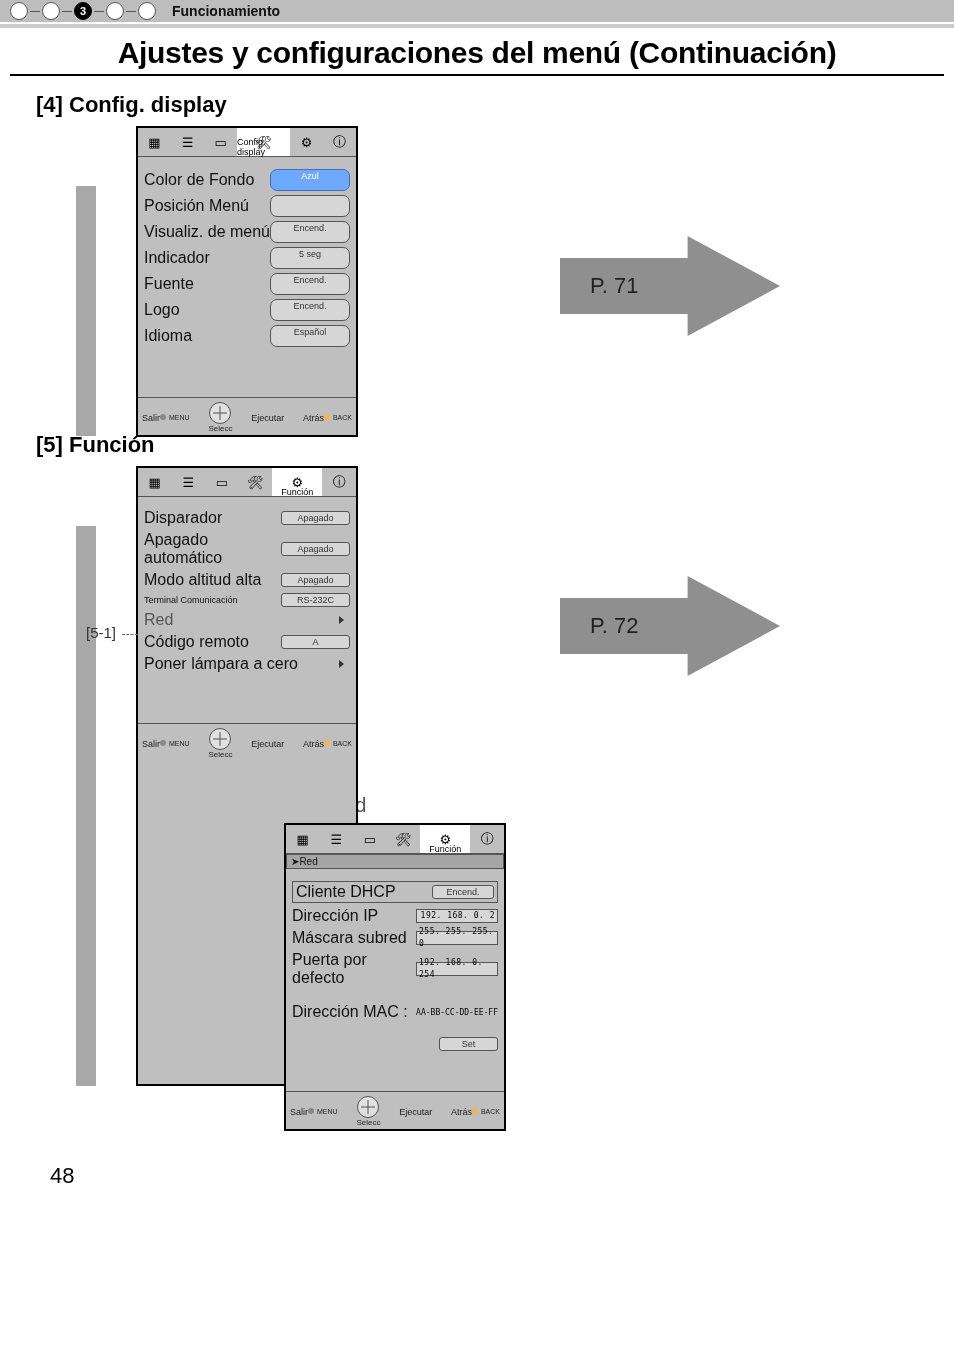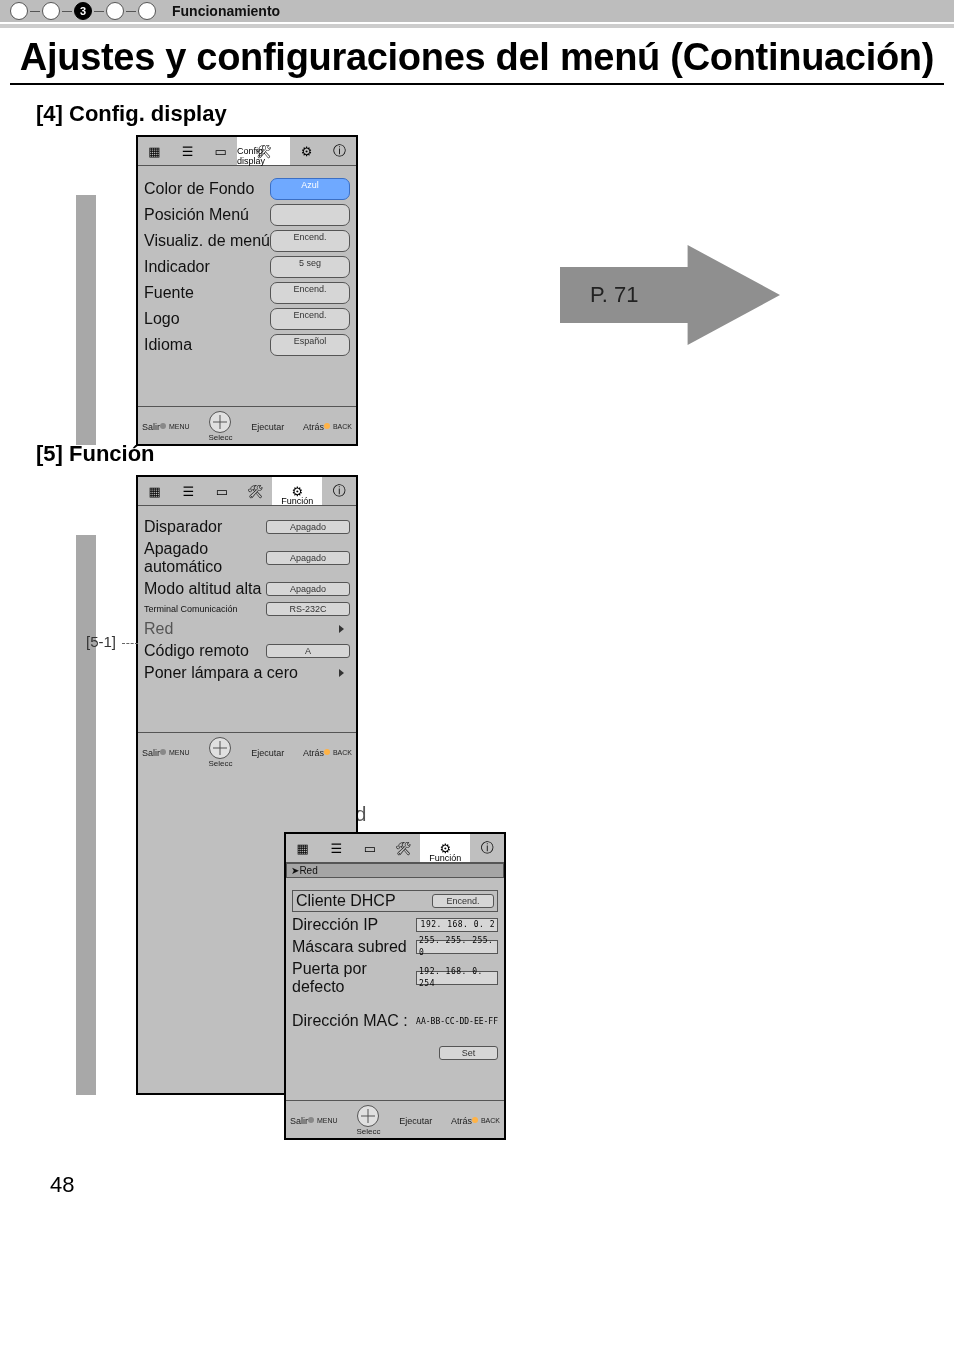--- a/index.html
+++ b/index.html
@@ -4,35 +4,35 @@
 <style>
   * { box-sizing: border-box; }
   body { margin:0; font-family: Arial, Helvetica, sans-serif; background:#fff; color:#000; width:954px; }
   .header-bar { background:#bdbdbd; display:flex; align-items:center; padding:2px 10px; position:relative; }
   .step-track { display:flex; align-items:center; gap:2px; }
   .step-circle { width:18px; height:18px; border:1px solid #555; border-radius:50%; background:#fff; display:flex; align-items:center; justify-content:center; font-size:11px; }
   .step-circle.active { background:#000; color:#fff; border-color:#000; font-weight:bold; }
   .step-line { width:10px; height:1px; background:#555; }
   .breadcrumb { font-size:14px; font-weight:bold; margin-left:16px; color:#111; }
   .subbar { height:6px; background:#ccc; border-top:2px solid #fff; }
-  .title { font-size:38px; font-weight:bold; text-align:center; padding:8px 0 4px; letter-spacing:-0.3px; }
+  .title { font-size:30px; font-weight:bold; text-align:center; padding:8px 0 4px; letter-spacing:-0.3px; }
   .hr { height:2px; background:#000; margin:0 10px; }
   .section-h { font-size:22px; font-weight:bold; padding:16px 0 8px 36px; }
   .osd { background:#bfbfbf; border:2px solid #000; width:222px; position:relative; font-size:11px; }
   .osd-tabs { display:flex; border-bottom:1px solid #555; }
   .osd-tab { flex:1; display:flex; align-items:center; justify-content:center; height:28px; position:relative; }
   .osd-tab.active { background:#fff; }
   .tab-label { position:absolute; bottom:-1px; font-size:9px; }
   .tab-icon { font-size:13px; }
   .osd-body { padding:8px 6px 6px 6px; }
   .osd-row { display:flex; align-items:center; justify-content:space-between; margin:4px 0; }
   .osd-row .label { flex:1; font-size:16px; color:#111; }
   .pill { width:80px; height:22px; border:1px solid #555; border-radius:7px; background:#d6d6d6; font-size:9px; text-align:center; line-height:13px; color:#333; }
   .pill.blue { background:#6fa9ff; color:#fff; border-color:#3b6fc4; }
-  .pill.mini { width:84px; border-radius:3px; height:14px; line-height:12px; }
+  .pill.mini { width:69px; border-radius:3px; height:14px; line-height:12px; }
   .osd-footer { border-top:1px solid #555; padding:4px 4px 2px; display:flex; align-items:center; justify-content:space-between; font-size:9px; color:#222; }
   .osd-footer .left, .osd-footer .right { display:flex; flex-direction:row; align-items:center; line-height:10px; }
   .osd-footer .center { display:flex; flex-direction:column; align-items:center; }
   .joy { width:22px; height:22px; border:1px solid #555; border-radius:50%; position:relative; background:#e0e0e0; }
   .joy::before, .joy::after { content:""; position:absolute; background:#555; }
   .joy::before { left:50%; top:3px; bottom:3px; width:1px; transform:translateX(-0.5px); }
   .joy::after { top:50%; left:3px; right:3px; height:1px; transform:translateY(-0.5px); }
   .dot-menu { width:6px; height:6px; border-radius:50%; background:#888; display:inline-block; margin-right:3px; }
   .dot-back { width:6px; height:6px; border-radius:50%; background:#ffb347; display:inline-block; margin-right:3px; }
   .sidebar-stub { background:#a8a8a8; width:20px; }
@@ -222,20 +222,25 @@
         <div style="font-size:9px;">Ejecutar</div>
         <div class="right">
           <span>Atrás</span>
           <span><span class="dot-back"></span><span style="font-size:7px;">BACK</span></span>
         </div>
       </div>
     </div>
   </div>
   <div class="annot" style="left:86px; top:158px;">[5-1]</div>
   <div class="dashed" style="left:122px; top:168px; width:16px;"></div>
+  <div class="col-right arrow-block" style="top:110px;">
+    <div class="chunky-arrow">
+        <span>P. 72</span>
+      </div>
+  </div>
 </div>
 
 <div class="submenu-title">[5-1] Red</div>
 <div style="position:relative; height:320px;">
   <div style="position:absolute; left:284px; top:0;">
     <div class="osd">
       <div class="osd-tabs">
         <div class="osd-tab">
             <span class="tab-icon">▦</span>
           </div>

